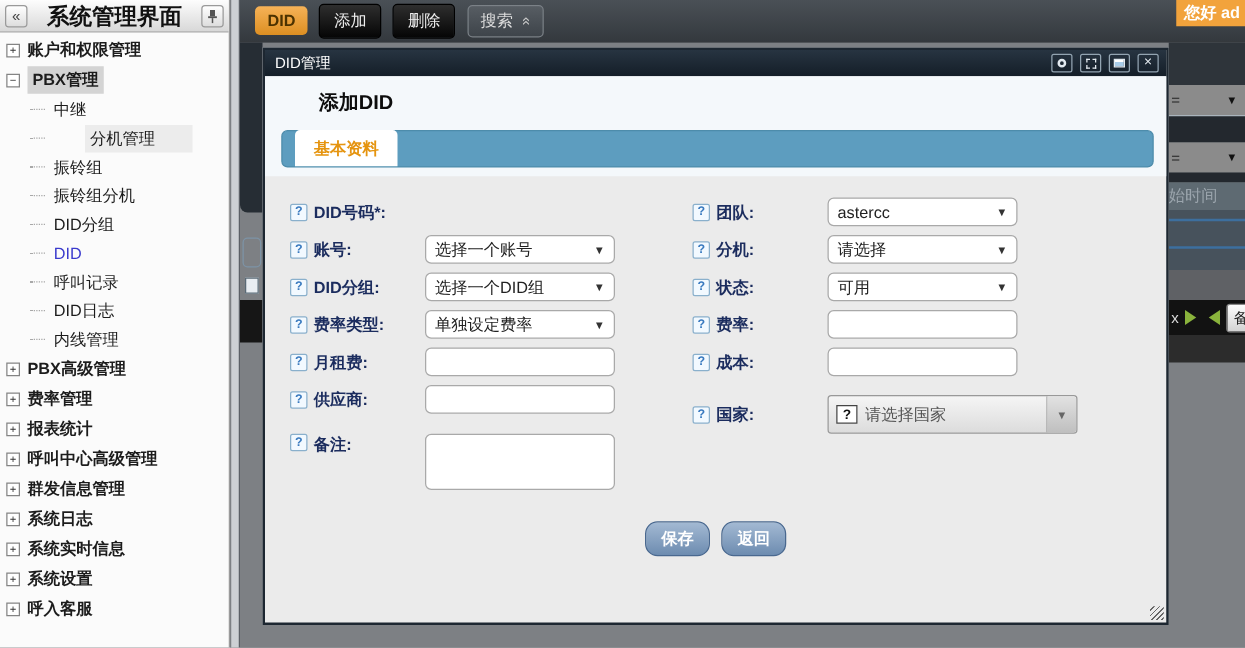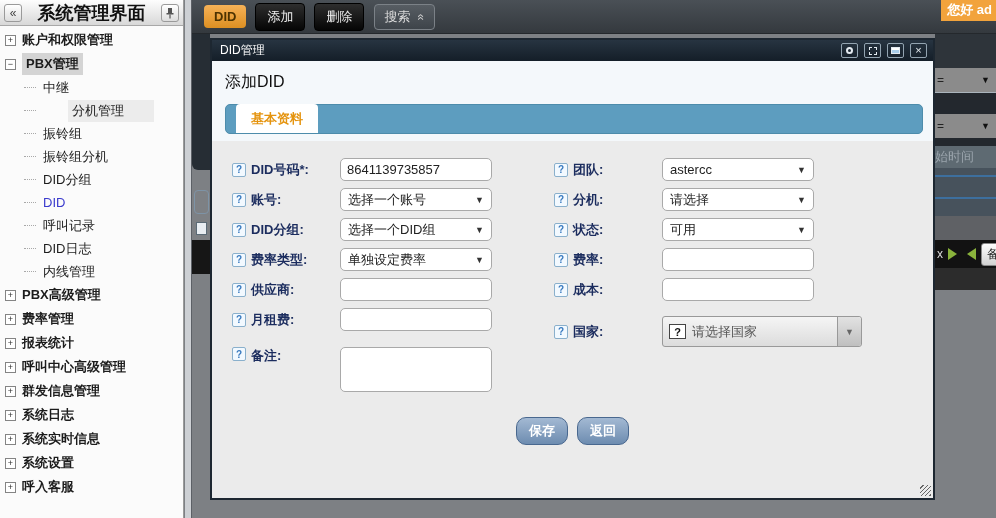--- a/index.html
+++ b/index.html
@@ -85,21 +85,21 @@
     display:flex; align-items:center; padding:0 6px 0 8px; }
   .d-title { color:#fff; font-size:12px; flex:1; }
   .wicons { display:flex; gap:6px; }
   .wicon { width:17px; height:15px; border:1px solid #93a4b1; border-radius:2px;
     display:flex; align-items:center; justify-content:center; cursor:pointer; }
   .ic-ring { width:7px; height:7px; border:2px solid #e3eaf0; border-radius:50%; }
   .ic-max { width:8px; height:8px; border:1px dashed #e3eaf0; }
   .ic-rest { width:9px; height:7px; border:1px solid #e3eaf0; background:linear-gradient(#fff 0 2px,#a9cde9 2px); }
   .ic-x { color:#e8eef3; font-size:11px; line-height:11px; }
   .d-top { background:#f4f8fb; padding:11px 10px 7px 13px; }
-  .d-heading { font-size:16px; font-weight:normal; color:#0d0d0d; margin-bottom:11px; }
+  .d-heading { font-size:16px; font-weight:bold; color:#0d0d0d; margin-bottom:11px;margin-left:30px; }
   .tabbar { height:30px; background:#5d9dbf; border:1px solid #4d8cab; border-radius:5px;
     display:flex; align-items:flex-end; padding-left:10px; }
   .tab-active { background:#fff; border-radius:4px 4px 0 0; padding:6px 15px 5px;
     color:#e5940f; font-weight:bold; font-size:13px; cursor:pointer;text-align:center; }
   .fcols { display:flex; padding:17px 0 0 20px; }
   .fcol { display:flex; flex-direction:column; }
   .fcol.left { width:322px; }
   .fcol.right { width:370px; }
   .frow { display:flex; align-items:center; height:23px; margin-bottom:7px; }
   .frow.tall { height:46px; align-items:flex-start; margin-top:9px; }
@@ -294,21 +294,20 @@
         <div class="tab-active">基本资料</div>
       </div>
     </div>
 
     <div class="fcols">
 
       <div class="fcol left">
         <div class="frow">
           <span class="help"></span>
           <span class="flabel">DID号码*:</span>
-          <input class="fin" value="8641139735857" style="">
         </div>
         <div class="frow">
           <span class="help"></span>
           <span class="flabel">账号:</span>
           <div class="fsel">
             <span class="fsel-t">选择一个账号</span>
             <span class="fsel-a">▼</span>
           </div>
         </div>
         <div class="frow">
@@ -322,26 +321,26 @@
         <div class="frow">
           <span class="help"></span>
           <span class="flabel">费率类型:</span>
           <div class="fsel">
             <span class="fsel-t">单独设定费率</span>
             <span class="fsel-a">▼</span>
           </div>
         </div>
         <div class="frow">
           <span class="help"></span>
+          <span class="flabel">月租费:</span>
+          <input class="fin" value="" style="">
+        </div>
+        <div class="frow">
+          <span class="help"></span>
           <span class="flabel">供应商:</span>
-          <input class="fin" value="" style="">
-        </div>
-        <div class="frow">
-          <span class="help"></span>
-          <span class="flabel">月租费:</span>
           <input class="fin" value="" style="">
         </div>
         <div class="frow tall">
           <span class="help"></span>
           <span class="flabel">备注:</span>
           <textarea class="fta" style=""></textarea>
         </div>
       </div>
 
       <div class="fcol right">

